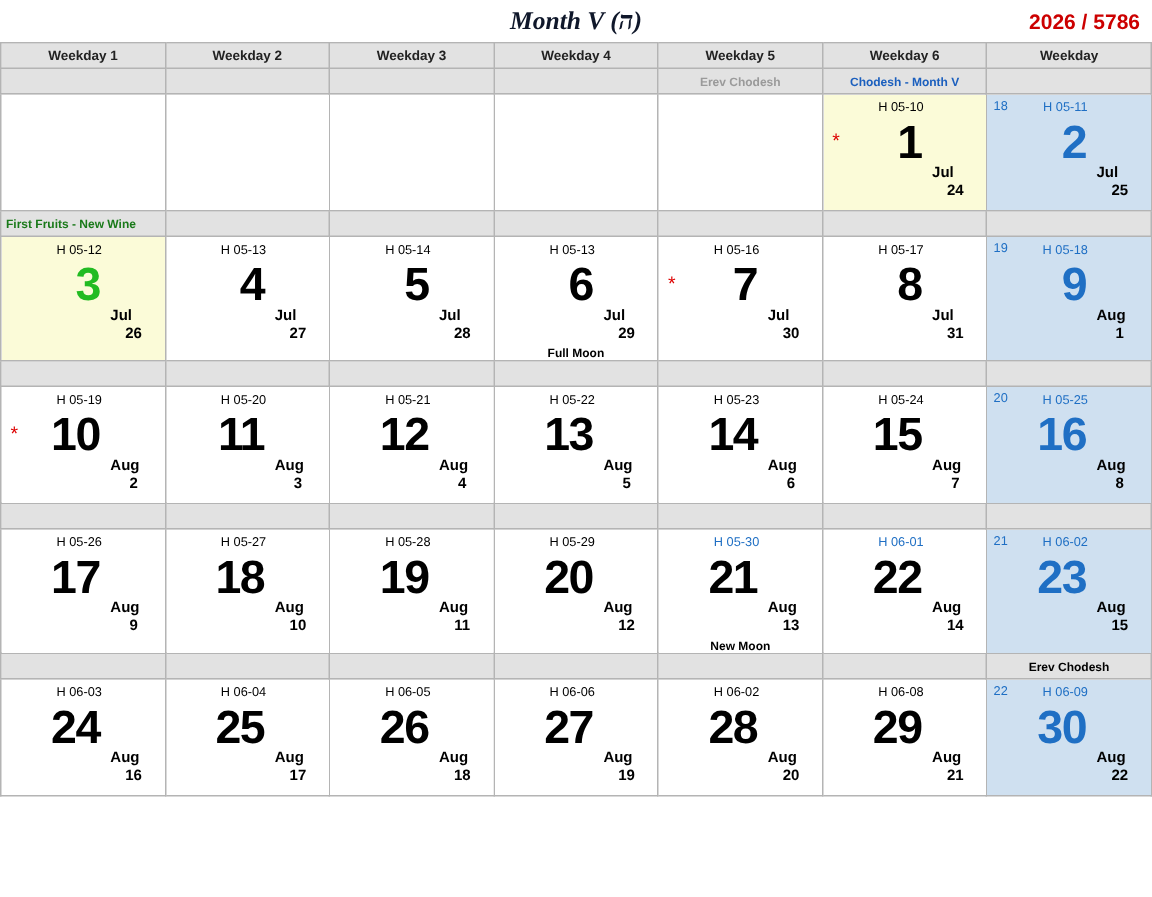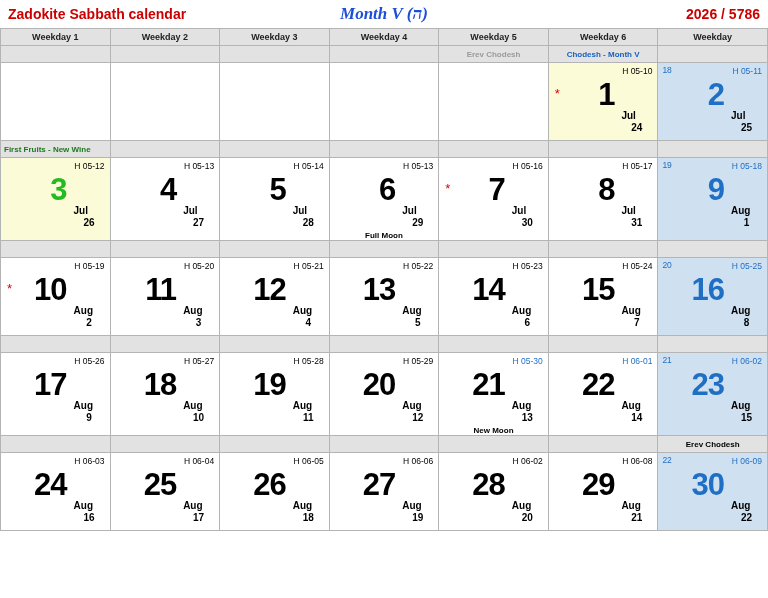--- a/index.html
+++ b/index.html
@@ -28,21 +28,21 @@
     flex: 0 0 auto;
   }
   .title-center {
     position: absolute;
     left: 0; right: 0;
     text-align: center;
     font-family: "Liberation Serif", serif;
     font-weight: bold;
     font-style: italic;
     font-size: 17px;
-    color: #1d4ed8;
+    color: #0f172a;
     pointer-events: none;
   }
   .title-right {
     margin-left: auto;
     color: #cc0000;
     font-weight: bold;
     font-size: 14px;
     flex: 0 0 auto;
     z-index: 2;
   }
@@ -77,21 +77,21 @@
     height: 78px;
     vertical-align: top;
     background: #ffffff;
     position: relative;
   }
   td.day.sabbath { background: #cfe0f0; }
   td.day.shade { background: #fbfbd8; }
   td.day.empty { background: #ffffff; }
   .hdate {
     font-size: 8.5px;
-    text-align: right;
+    text-align: center;
     padding: 3px 5px 0 0;
     color: #000000;
     height: 14px;
     line-height: 10px;
   }
   .hdate.blue { color: #1f6fc4; }
   .sab-index {
     position: absolute;
     left: 4px; top: 2px;
     font-size: 8.5px;
@@ -164,21 +164,20 @@
     font-size: 8px;
     font-weight: bold;
   }
 </style>
 </head>
 <body>
 
 <div id="page">
 
   <div class="title-bar">
-    <div class="title-left">Zadokite Sabbath calendar</div>
     <div class="title-center">Month V (ה)</div>
     <div class="title-right">2026 / 5786</div>
   </div>
 
   <table class="cal">
     <thead>
       <tr>
         <th>Weekday 1</th>
         <th>Weekday 2</th>
         <th>Weekday 3</th>

